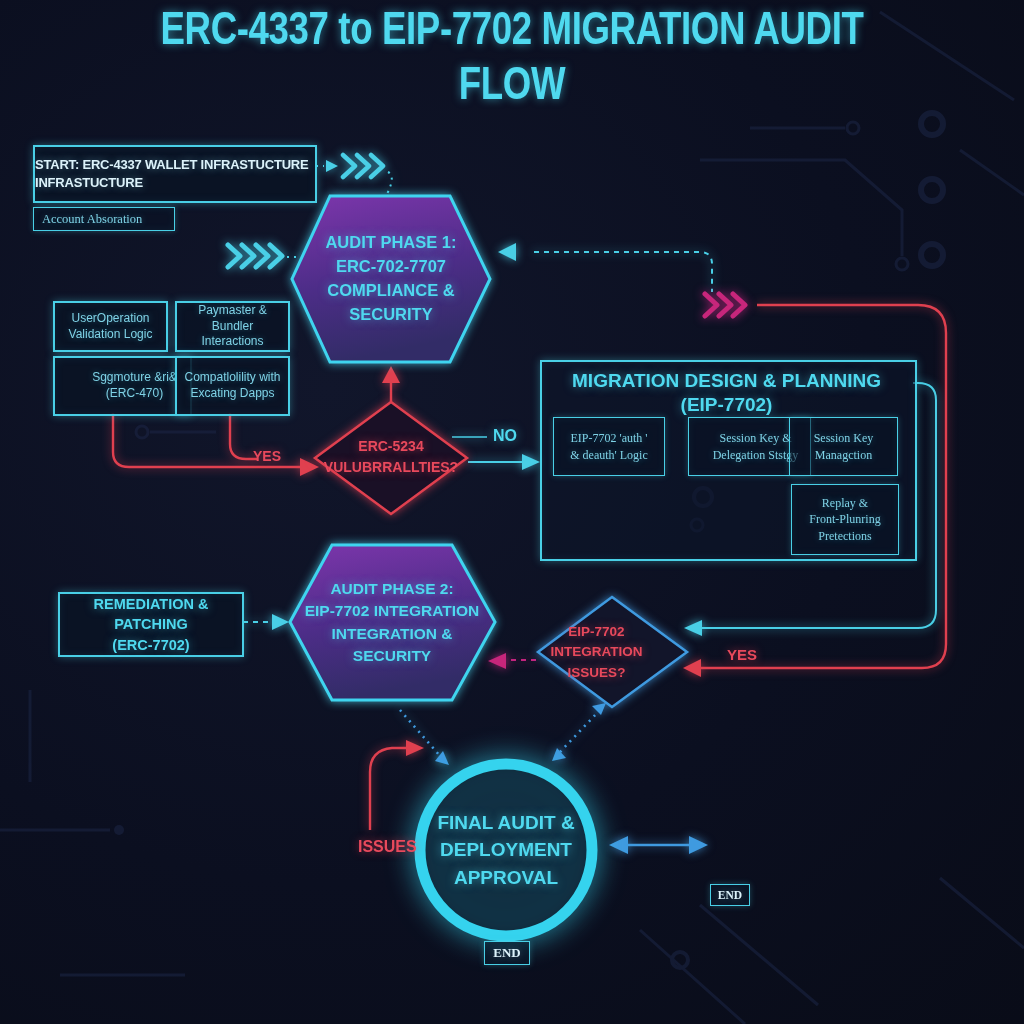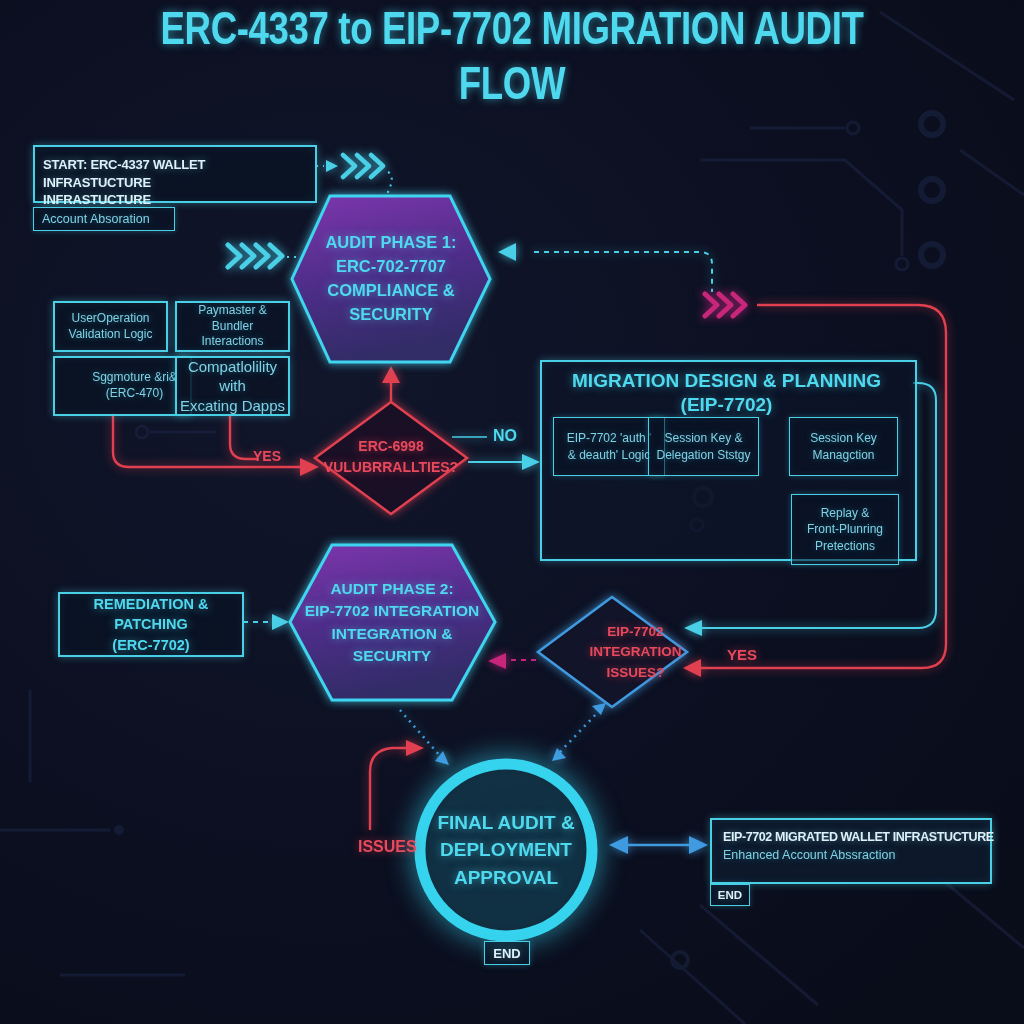--- a/index.html
+++ b/index.html
@@ -27,21 +27,21 @@
   
   .t-cyan{color:#4fd9ef;text-shadow:0 0 10px rgba(72,216,242,.55);}
   .t-lite{color:#dcf2fa;text-shadow:0 0 8px rgba(140,225,245,.45);}
   .t-dim{color:#7fd2e6;text-shadow:0 0 7px rgba(72,216,242,.4);}
   .t-red{color:#e8495c;text-shadow:0 0 9px rgba(232,60,85,.6);}
   .pre{white-space:pre-line;}
   .cen{display:flex;align-items:center;justify-content:center;text-align:center;}
   .nbox{border:2px solid #49cfe6;background:rgba(10,19,36,.88);
     box-shadow:0 0 8px rgba(73,207,230,.38), inset 0 0 10px rgba(73,207,230,.08);}
   .nbox-thin{border:1.6px solid #49cfe6;background:rgba(10,19,36,.55);
-    box-shadow:0 0 6px rgba(73,207,230,.3), inset 0 0 8px rgba(73,207,230,.07);}
+    box-shadow:0 0 6px rgba(73,207,230,.3), inset 0 0 8px rgba(73,207,230,.07);font-family:Liberation Serif, serif;}
   .title{font-weight:bold;font-size:47px;letter-spacing:-0.5px;transform:scaleX(.78);
     transform-origin:center;text-align:center;width:100%;}
 </style>
 </head>
 <body>
 
 <div class="stage">
 
   <svg class="layer">
     <g stroke="#1c2646" fill="none" opacity="0.55">
@@ -137,111 +137,105 @@
     <polygon class="glow-c" points="330,196 450,196 490,279 450,362 330,362 292,279" fill="url(#hexGrad)" stroke="#3fd4ef" stroke-width="3"></polygon>
     <polygon class="glow-c" points="332,545 452,545 495,622 452,700 332,700 290,622" fill="url(#hexGrad)" stroke="#3fd4ef" stroke-width="3"></polygon>
     <polygon class="glow-r" points="391,402 467,458 391,514 315,458" fill="#1a1026" stroke="#e0404f" stroke-width="2.5"></polygon>
     <polygon class="glow-b" points="612,597 687,652 612,707 538,652" fill="#12152a" stroke="#3f9ae0" stroke-width="2.5"></polygon>
     <circle class="ring" cx="506" cy="850" r="86" fill="rgba(9,15,32,.65)" stroke="#35d3ee" stroke-width="11"></circle>
   </svg>
 
   <div class="abs title t-cyan" style="left:0;top:24;width:1024px;">ERC-4337 to EIP-7702 MIGRATION AUDIT FLOW</div>
 
   <div class="abs nbox" style="left:33px;top:145px;width:280px;height:54px;">
-    <div class="t-lite pre" style="font-size:13px;font-weight:bold;padding:9px 8px;line-height:1.35;letter-spacing:-0.2px;">START: ERC-4337 WALLET INFRASTUCTURE
+    <div class="t-lite pre" style="font-size:13px;font-weight:bold;padding:9px 0;line-height:1.35;letter-spacing:-0.2px;">START: ERC-4337 WALLET INFRASTUCTURE
 INFRASTUCTURE</div>
   </div>
   <div class="abs nbox-thin" style="left:33px;top:207px;width:140px;height:22px;display:flex;align-items:center;">
     <span class="t-dim" style="font-size:12.5px;padding-left:8px;">Account Absoration</span>
   </div>
 
   <div class="abs nbox cen" style="left:53px;top:301px;width:111px;height:47px;">
     <div class="t-dim pre" style="font-size:12px;line-height:1.3;">UserOperation
 Validation Logic</div>
   </div>
   <div class="abs nbox cen" style="left:175px;top:301px;width:111px;height:47px;">
     <div class="t-dim pre" style="font-size:12px;line-height:1.3;">Paymaster &amp; Bundler
 Interactions</div>
   </div>
   <div class="abs nbox cen" style="left:53px;top:356px;width:111px;height:56px;padding-left:24px;">
     <div class="t-dim pre" style="font-size:12px;line-height:1.3;">Sggmoture &amp;ri&amp;
 (ERC-470)</div>
   </div>
   <div class="abs nbox cen" style="left:175px;top:356px;width:111px;height:56px;">
-    <div class="t-dim pre" style="font-size:15px;line-height:1.3;">Compatlolility with
+    <div class="t-dim pre" style="font-size:12px;line-height:1.3;">Compatlolility with
 Excating Dapps</div>
   </div>
 
   <div class="abs cen" style="left:296px;top:206px;width:190px;height:146px;">
     <div class="t-cyan pre" style="font-size:16.5px;font-weight:bold;line-height:1.45;">AUDIT PHASE 1:
 ERC-702-7707
 COMPLIANCE &amp;
 SECURITY</div>
   </div>
 
   <div class="abs cen" style="left:316px;top:402px;width:150px;height:110px;">
-    <div class="t-red pre" style="font-size:14px;font-weight:bold;line-height:1.5;">ERC-6998
+    <div class="t-red pre" style="font-size:14px;font-weight:bold;line-height:1.5;">ERC-5234
 VULUBRRALLTIES?</div>
   </div>
   <div class="abs t-red" style="left:253px;top:448px;font-size:14px;font-weight:bold;">YES</div>
   <div class="abs t-cyan" style="left:493px;top:427px;font-size:16px;font-weight:bold;">NO</div>
 
   <div class="abs nbox" style="left:540px;top:360px;width:373px;height:197px;background:rgba(13,21,42,.55);"></div>
   <div class="abs t-cyan pre" style="left:548px;top:369px;width:357px;text-align:center;font-size:19px;font-weight:bold;line-height:1.25;">MIGRATION DESIGN &amp; PLANNING
 (EIP-7702)</div>
   <div class="abs nbox-thin cen" style="left:553px;top:417px;width:110px;height:57px;">
     <div class="t-dim pre" style="font-size:12px;line-height:1.35;">EIP-7702 'auth '
 &amp; deauth' Logic</div>
   </div>
-  <div class="abs nbox-thin cen" style="left:648px;top:417px;width:109px;height:57px;">
+  <div class="abs nbox-thin cen" style="left:688px;top:417px;width:109px;height:57px;padding-left:12px;">
     <div class="t-dim pre" style="font-size:12px;line-height:1.35;">Session Key &amp;
 Delegation Ststgy</div>
   </div>
   <div class="abs nbox-thin cen" style="left:789px;top:417px;width:107px;height:57px;">
     <div class="t-dim pre" style="font-size:12px;line-height:1.35;">Session Key
 Managction</div>
   </div>
-  <div class="abs nbox-thin cen" style="left:791px;top:494px;width:106px;height:69px;">
+  <div class="abs nbox-thin cen" style="left:791px;top:484px;width:106px;height:69px;">
     <div class="t-dim pre" style="font-size:12px;line-height:1.35;">Replay &amp;
 Front-Plunring
 Pretections</div>
   </div>
 
   <div class="abs nbox cen" style="left:58px;top:592px;width:182px;height:61px;">
     <div class="t-cyan pre" style="font-size:14.5px;font-weight:bold;line-height:1.4;">REMEDIATION &amp; PATCHING
 (ERC-7702)</div>
   </div>
 
   <div class="abs cen" style="left:294px;top:550px;width:196px;height:145px;">
     <div class="t-cyan pre" style="font-size:15.5px;font-weight:bold;line-height:1.45;">AUDIT PHASE 2:
 EIP-7702 INTEGRATION
 INTEGRATION &amp;
 SECURITY</div>
   </div>
 
-  <div class="abs cen" style="left:563px;top:600px;width:145px;height:105px;">
+  <div class="abs cen" style="left:524px;top:600px;width:145px;height:105px;">
     <div class="t-red pre" style="font-size:13.5px;font-weight:bold;line-height:1.5;">EIP-7702
 INTEGRATION
 ISSUES?</div>
   </div>
   <div class="abs t-red" style="left:727px;top:646px;font-size:15px;font-weight:bold;">YES</div>
   <div class="abs t-red" style="left:358px;top:838px;font-size:16px;font-weight:bold;">ISSUES</div>
 
   <div class="abs cen" style="left:418px;top:762px;width:176px;height:176px;">
     <div class="t-cyan pre" style="font-size:19px;font-weight:bold;line-height:1.45;">FINAL AUDIT &amp;
 DEPLOYMENT
 APPROVAL</div>
   </div>
   <div class="abs nbox-thin cen" style="left:484px;top:941px;width:44px;height:22px;">
     <span class="t-lite" style="font-size:13px;font-weight:bold;">END</span>
   </div>
 
-  <div class="abs nbox" style="left:710px;top:818px;width:278px;height:62px;background:rgba(13,26,44,.9);">
-    <div style="padding:10px 11px;">
-      <div class="t-lite" style="font-size:12.5px;font-weight:bold;letter-spacing:-0.4px;white-space:nowrap;">EIP-7702 MIGRATED WALLET INFRASTUCTURE</div>
-      <div class="t-dim" style="font-size:12.5px;margin-top:4px;">Enhanced Account Abssraction</div>
-    </div>
-  </div>
   <div class="abs nbox-thin cen" style="left:710px;top:884px;width:38px;height:20px;">
     <span class="t-lite" style="font-size:11.5px;font-weight:bold;">END</span>
   </div>
 
 </div>
 
 </body></html>

